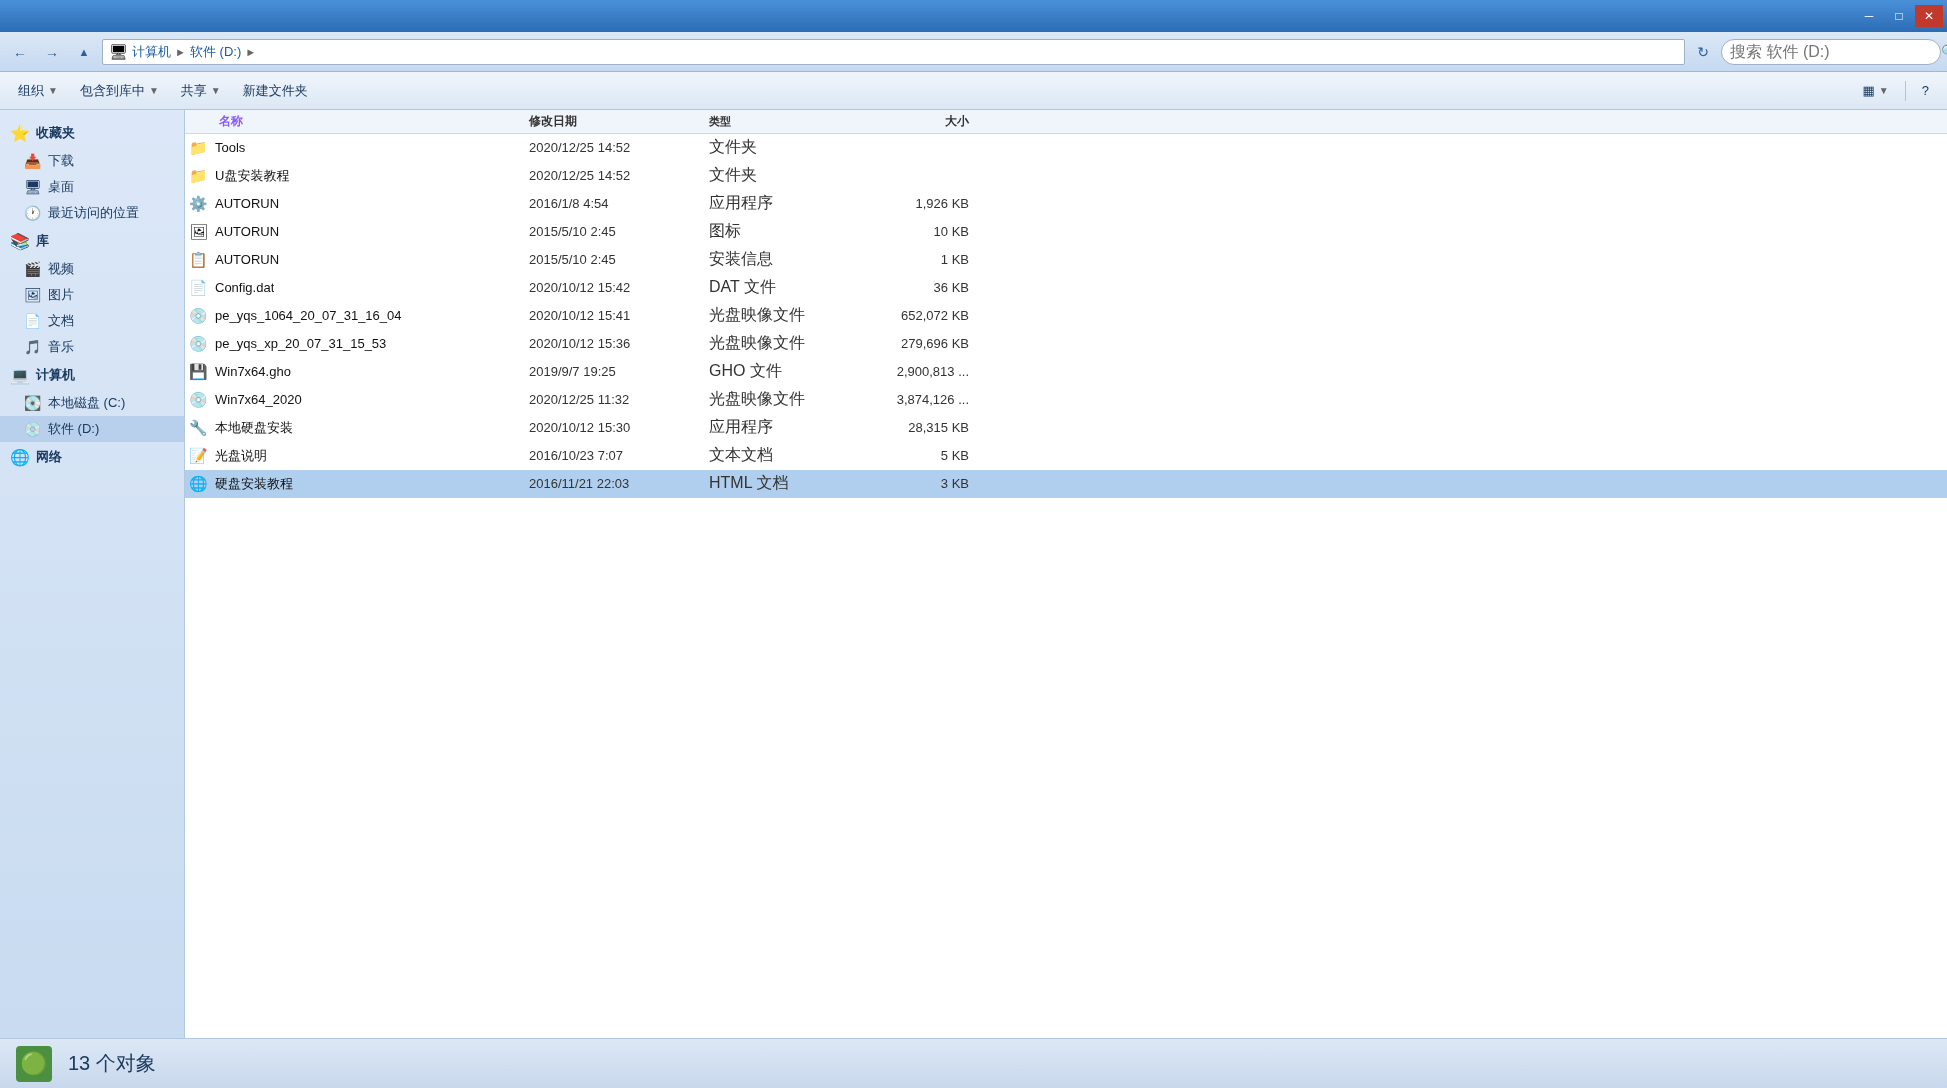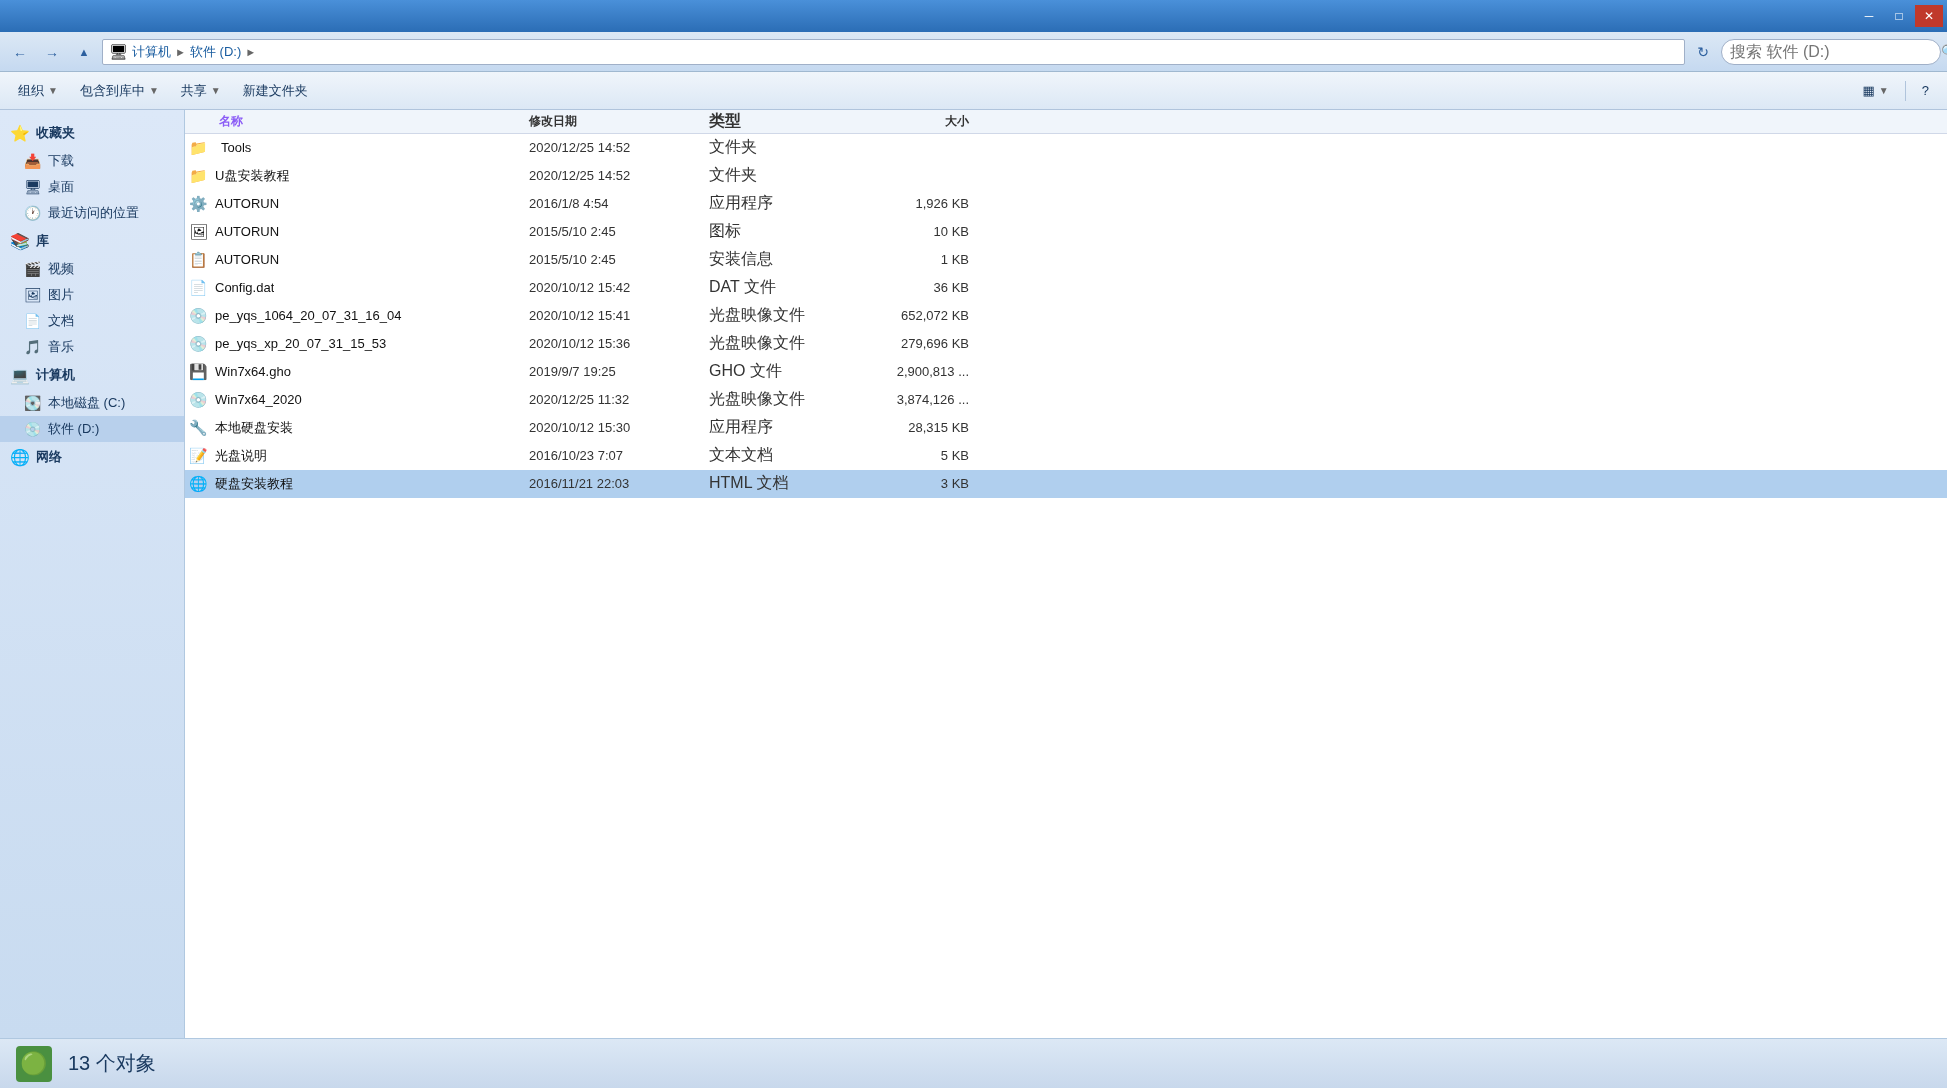--- a/index.html
+++ b/index.html
@@ -189,21 +189,21 @@
     .column-header {
       display: flex;
       align-items: center;
       height: 24px;
       background: #f0f5fb;
       border-bottom: 1px solid #d0d8e8;
       padding: 0 4px;
     }
     .col-name { width: 340px; padding-left: 30px; font-size: 12px; color: #8b5cf6; font-weight: bold; cursor: pointer; }
     .col-date { width: 180px; font-size: 12px; color: #333; font-weight: bold; cursor: pointer; }
-    .col-type { width: 140px; font-size: 16px; color: #333; font-weight: bold; cursor: pointer; }
+    .col-type { width: 140px; font-size: 11px; color: #333; font-weight: bold; cursor: pointer; }
     .col-size { width: 120px; text-align: right; font-size: 12px; color: #333; font-weight: bold; cursor: pointer; }
 
     .file-list { flex: 1; overflow-y: auto; }
     .file-row {
       display: flex;
       align-items: center;
       height: 28px;
       padding: 0 4px;
       cursor: pointer;
       border-bottom: 1px solid transparent;
@@ -380,21 +380,21 @@
       <div class="col-name">名称</div>
       <div class="col-date">修改日期</div>
       <div class="col-type">类型</div>
       <div class="col-size">大小</div>
     </div>
 
     <div class="file-list" id="file-list-container">
     <div class="file-row">
       <div class="file-name-cell">
         <span class="file-icon">📁</span>
-        <span style="overflow:hidden;text-overflow:ellipsis;white-space:nowrap;margin-left:6px;">Tools</span>
+        <span style="overflow:hidden;text-overflow:ellipsis;white-space:nowrap;">Tools</span>
       </div>
       <div class="file-date">2020/12/25 14:52</div>
       <div class="file-type">文件夹</div>
       <div class="file-size"></div>
     </div>
         <div class="file-row">
       <div class="file-name-cell">
         <span class="file-icon">📁</span>
         <span style="overflow:hidden;text-overflow:ellipsis;white-space:nowrap;">U盘安装教程</span>
       </div>

